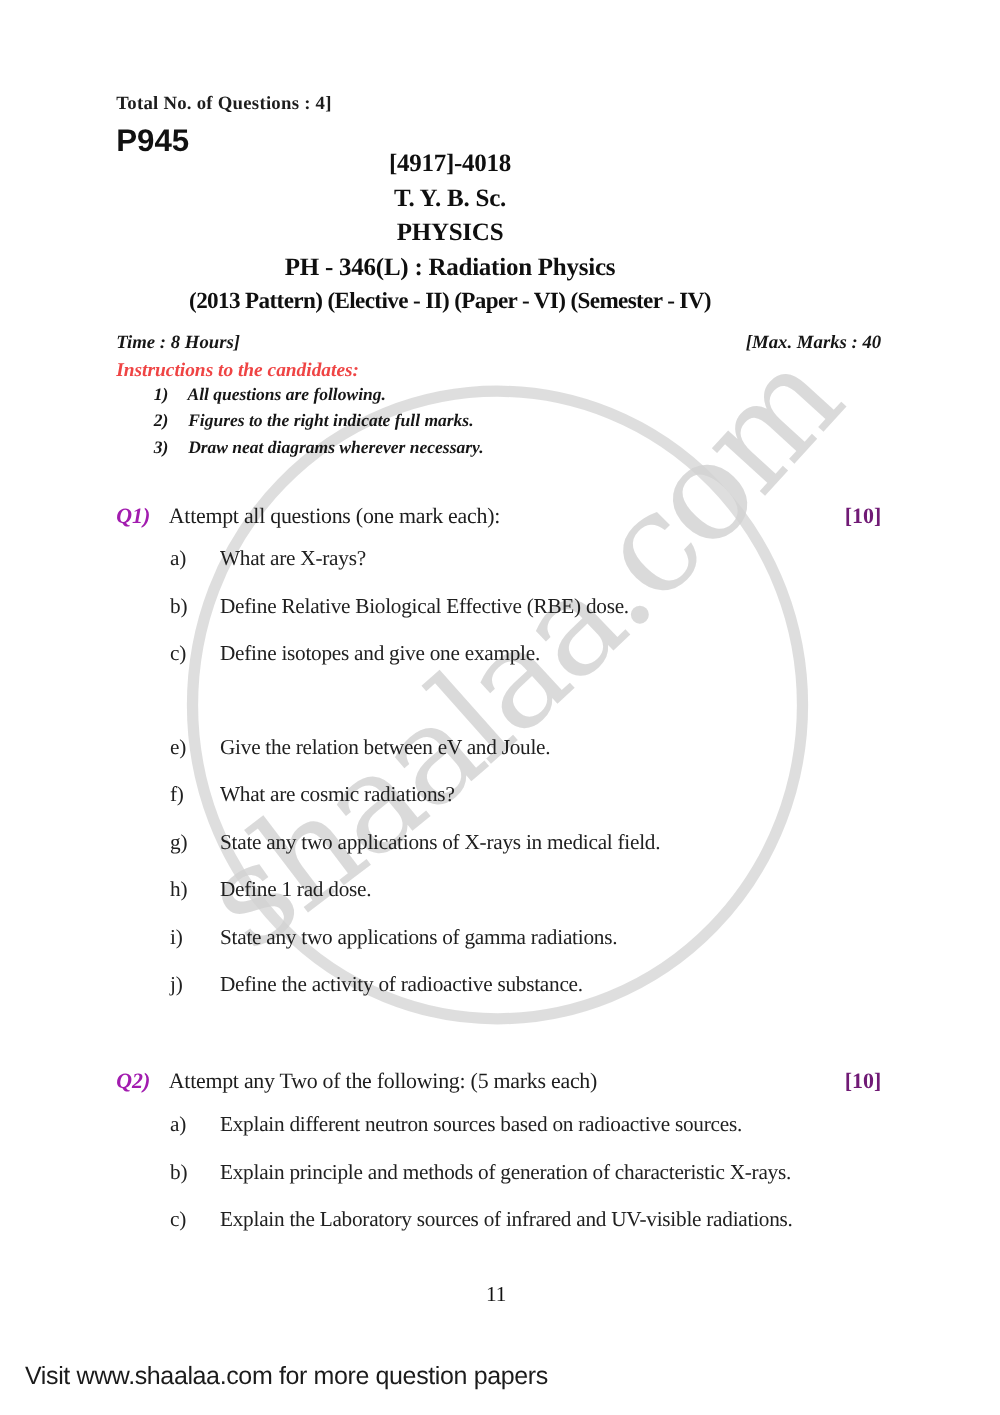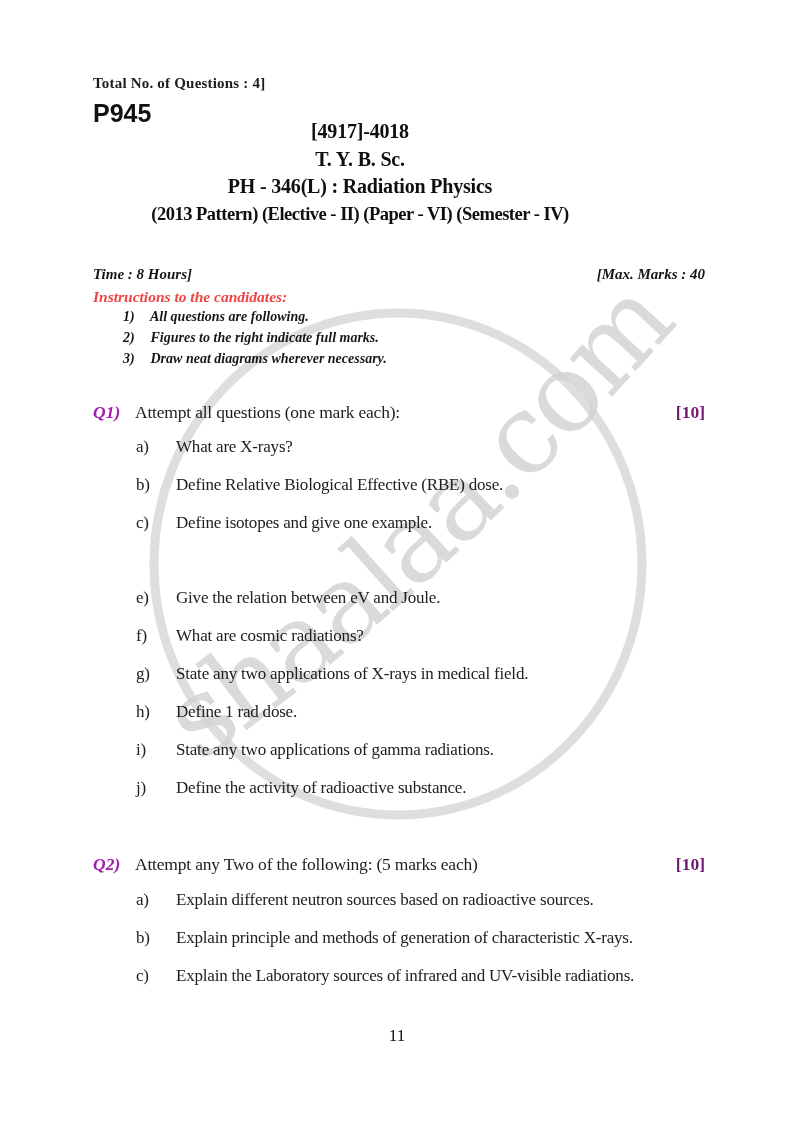--- a/index.html
+++ b/index.html
@@ -93,20 +93,21 @@
 
   <div class="content">
 
     <div class="total-q">Total No. of Questions : 4]</div>
 
     <div class="pcode">P945</div>
 
     <div class="title-block">
       <div class="t1">[4917]-4018</div>
       <div class="t2">T. Y. B. Sc.</div>
+      <div class="t2">PHYSICS</div>
       <div class="t2">PH - 346(L) : Radiation Physics</div>
       <div class="t3">(2013 Pattern) (Elective - II) (Paper - VI) (Semester - IV)</div>
     </div>
 
     <div class="meta-row">
       <span>Time : 8 Hours]</span>
       <span>[Max. Marks : 40</span>
     </div>
 
     <div class="instr-head">Instructions to the candidates:</div>
@@ -167,15 +168,16 @@
     </div>
     <div class="item" style="top:928px">
       <span class="ltr">b)</span><span>Explain principle and methods of generation of characteristic X-rays.</span>
     </div>
     <div class="item" style="top:966px">
       <span class="ltr">c)</span><span>Explain the Laboratory sources of infrared and UV-visible radiations.</span>
     </div>
 
     <div class="pagenum">11</div>
 
+    <div class="footer">Visit www.shaalaa.com for more question papers</div>
 
   </div>
 </div>
 
 </body></html>

